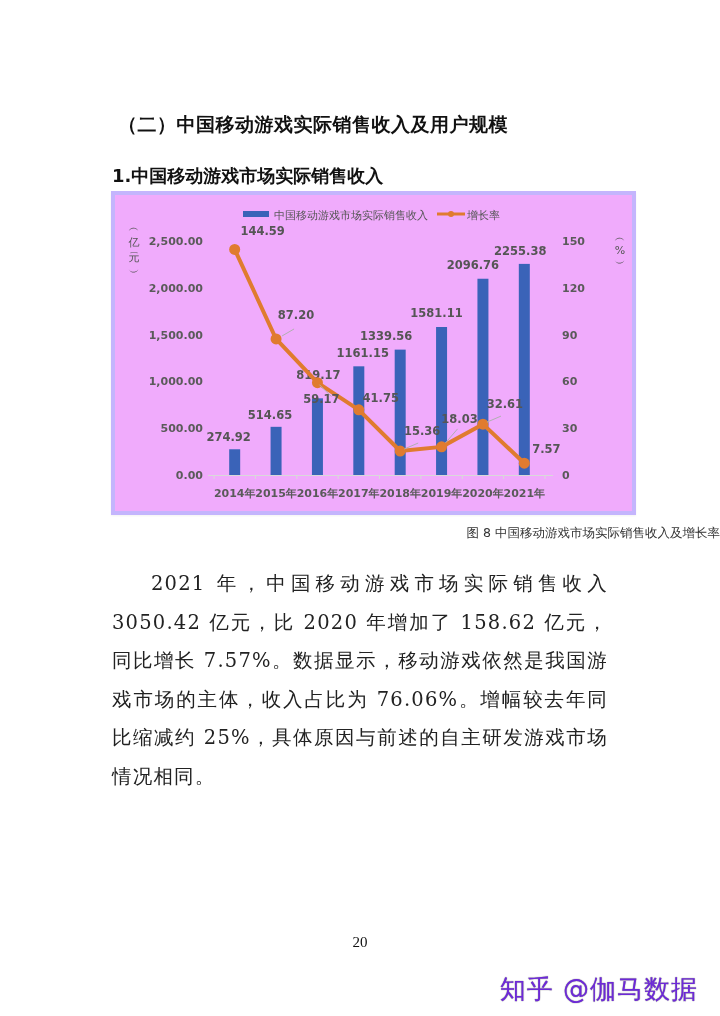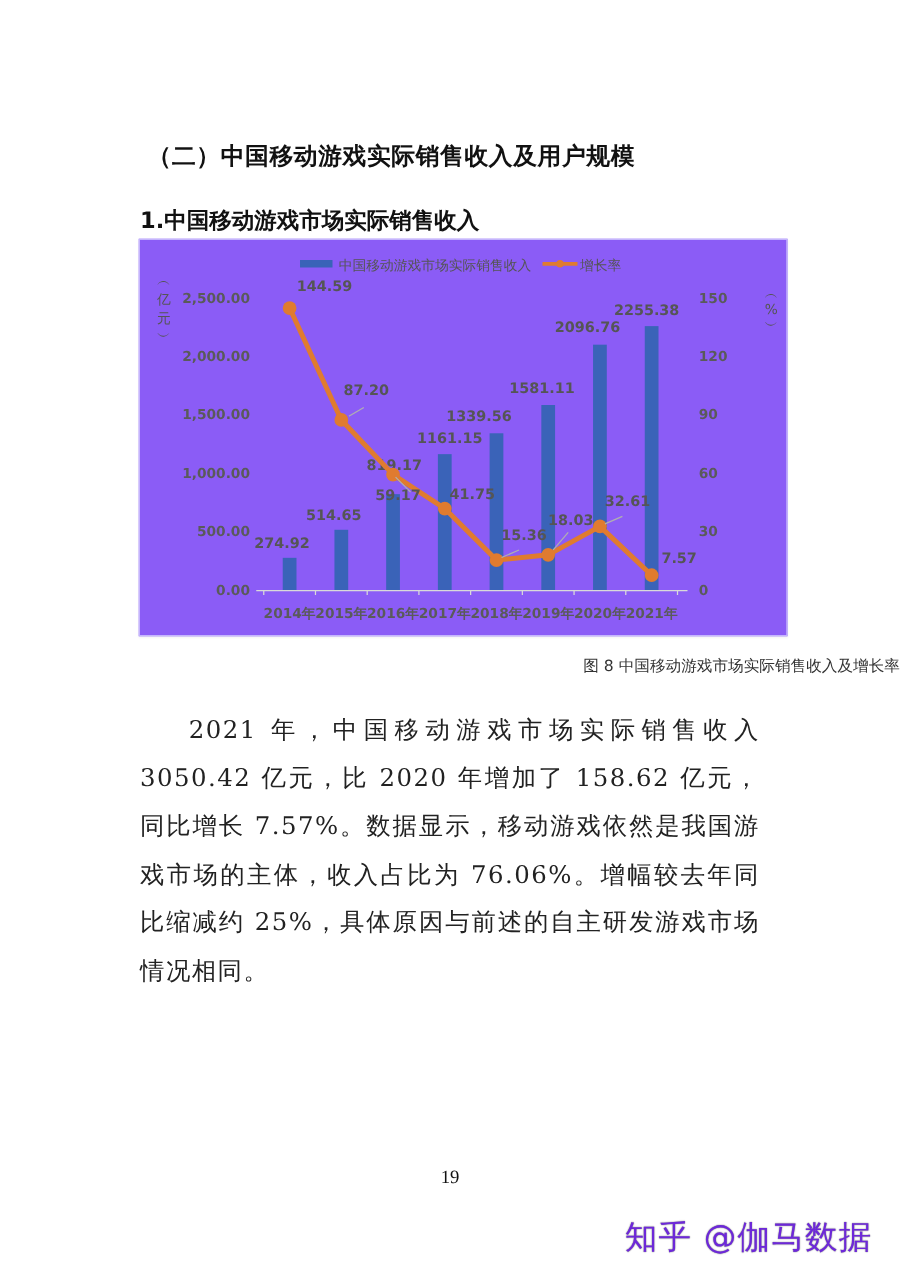--- a/index.html
+++ b/index.html
@@ -1,21 +1,21 @@
 <!DOCTYPE html>
 <html><head>
 <meta charset="utf-8">
 <style>
   html, body { margin:0; padding:0; background:#ffffff; }
   body { width:720px; height:1016px; position:relative; overflow:hidden;
          font-family:"DejaVu Sans","Liberation Sans",sans-serif; color:#111; }
   .h2 { position:absolute; left:118px; top:112px; font-size:19px; font-weight:bold; letter-spacing:0.5px; }
   .h3 { position:absolute; left:112px; top:164px; font-size:18px; font-weight:bold; }
   .chart-box { position:absolute; left:111px; top:191px; width:517px; height:316px;
-               border:1px solid #c4b5fd; box-shadow:0 1px 2px rgba(0,0,0,0.05); background:#8b5cf6; }
+               border:4px solid #c4b5fd; box-shadow:0 1px 2px rgba(0,0,0,0.05); background:#f0abfc; }
   .chart-box svg { position:absolute; left:0; top:0; }
   .caption { position:absolute; left:0; width:720px; top:525px; text-align:right; font-size:12.5px; color:#333; }
   .para { position:absolute; left:112px; top:565px; width:496px; font-family:"DejaVu Serif","Liberation Serif",serif;
           font-size:19.5px; line-height:38.5px; color:#222; text-align:justify; text-indent:2em; letter-spacing:1.2px; }
   .page-num { position:absolute; left:0; width:720px; top:934px; text-align:center;
               font-family:"Liberation Serif","DejaVu Serif",serif; font-size:15px; color:#111; }
   .watermark { position:absolute; right:22px; top:972px; font-size:26px; color:#6d28d9;
                text-shadow:0 0 1px #9a9a9a, 0 0 1px #9a9a9a; letter-spacing:1px; }
   .axis-text { font-family:"DejaVu Sans","Liberation Sans",sans-serif; font-size:11px; font-weight:bold; fill:#5a5a5a; }
   .label-text { font-family:"DejaVu Sans","Liberation Sans",sans-serif; font-size:11.5px; font-weight:bold; fill:#555; }
@@ -107,14 +107,14 @@
       <line x1="330.5625" y1="247.8732" x2="342.5625" y2="233.8732" stroke="#b0b0b0" stroke-width="1"></line>
       <text x="344.5625" y="227.8732" class="label-text" text-anchor="middle">18.03</text>
       <line x1="371.9375" y1="227.1284" x2="385.9375" y2="221.1284" stroke="#b0b0b0" stroke-width="1"></line>
       <text x="389.9375" y="213.1284" class="label-text" text-anchor="middle">32.61</text>
       <text x="431.3125" y="258.1908" class="label-text" text-anchor="middle">7.57</text>
     </svg>
 </div>
 
 <div class="caption">图 8 中国移动游戏市场实际销售收入及增长率</div>
 <div class="para">2021 年，中国移动游戏市场实际销售收入 3050.42 亿元，比 2020 年增加了 158.62 亿元，同比增长 7.57%。数据显示，移动游戏依然是我国游戏市场的主体，收入占比为 76.06%。增幅较去年同比缩减约 25%，具体原因与前述的自主研发游戏市场情况相同。</div>
-<div class="page-num">19</div>
+<div class="page-num">20</div>
 <div class="watermark">知乎 @伽马数据</div>
 
 </body></html>

